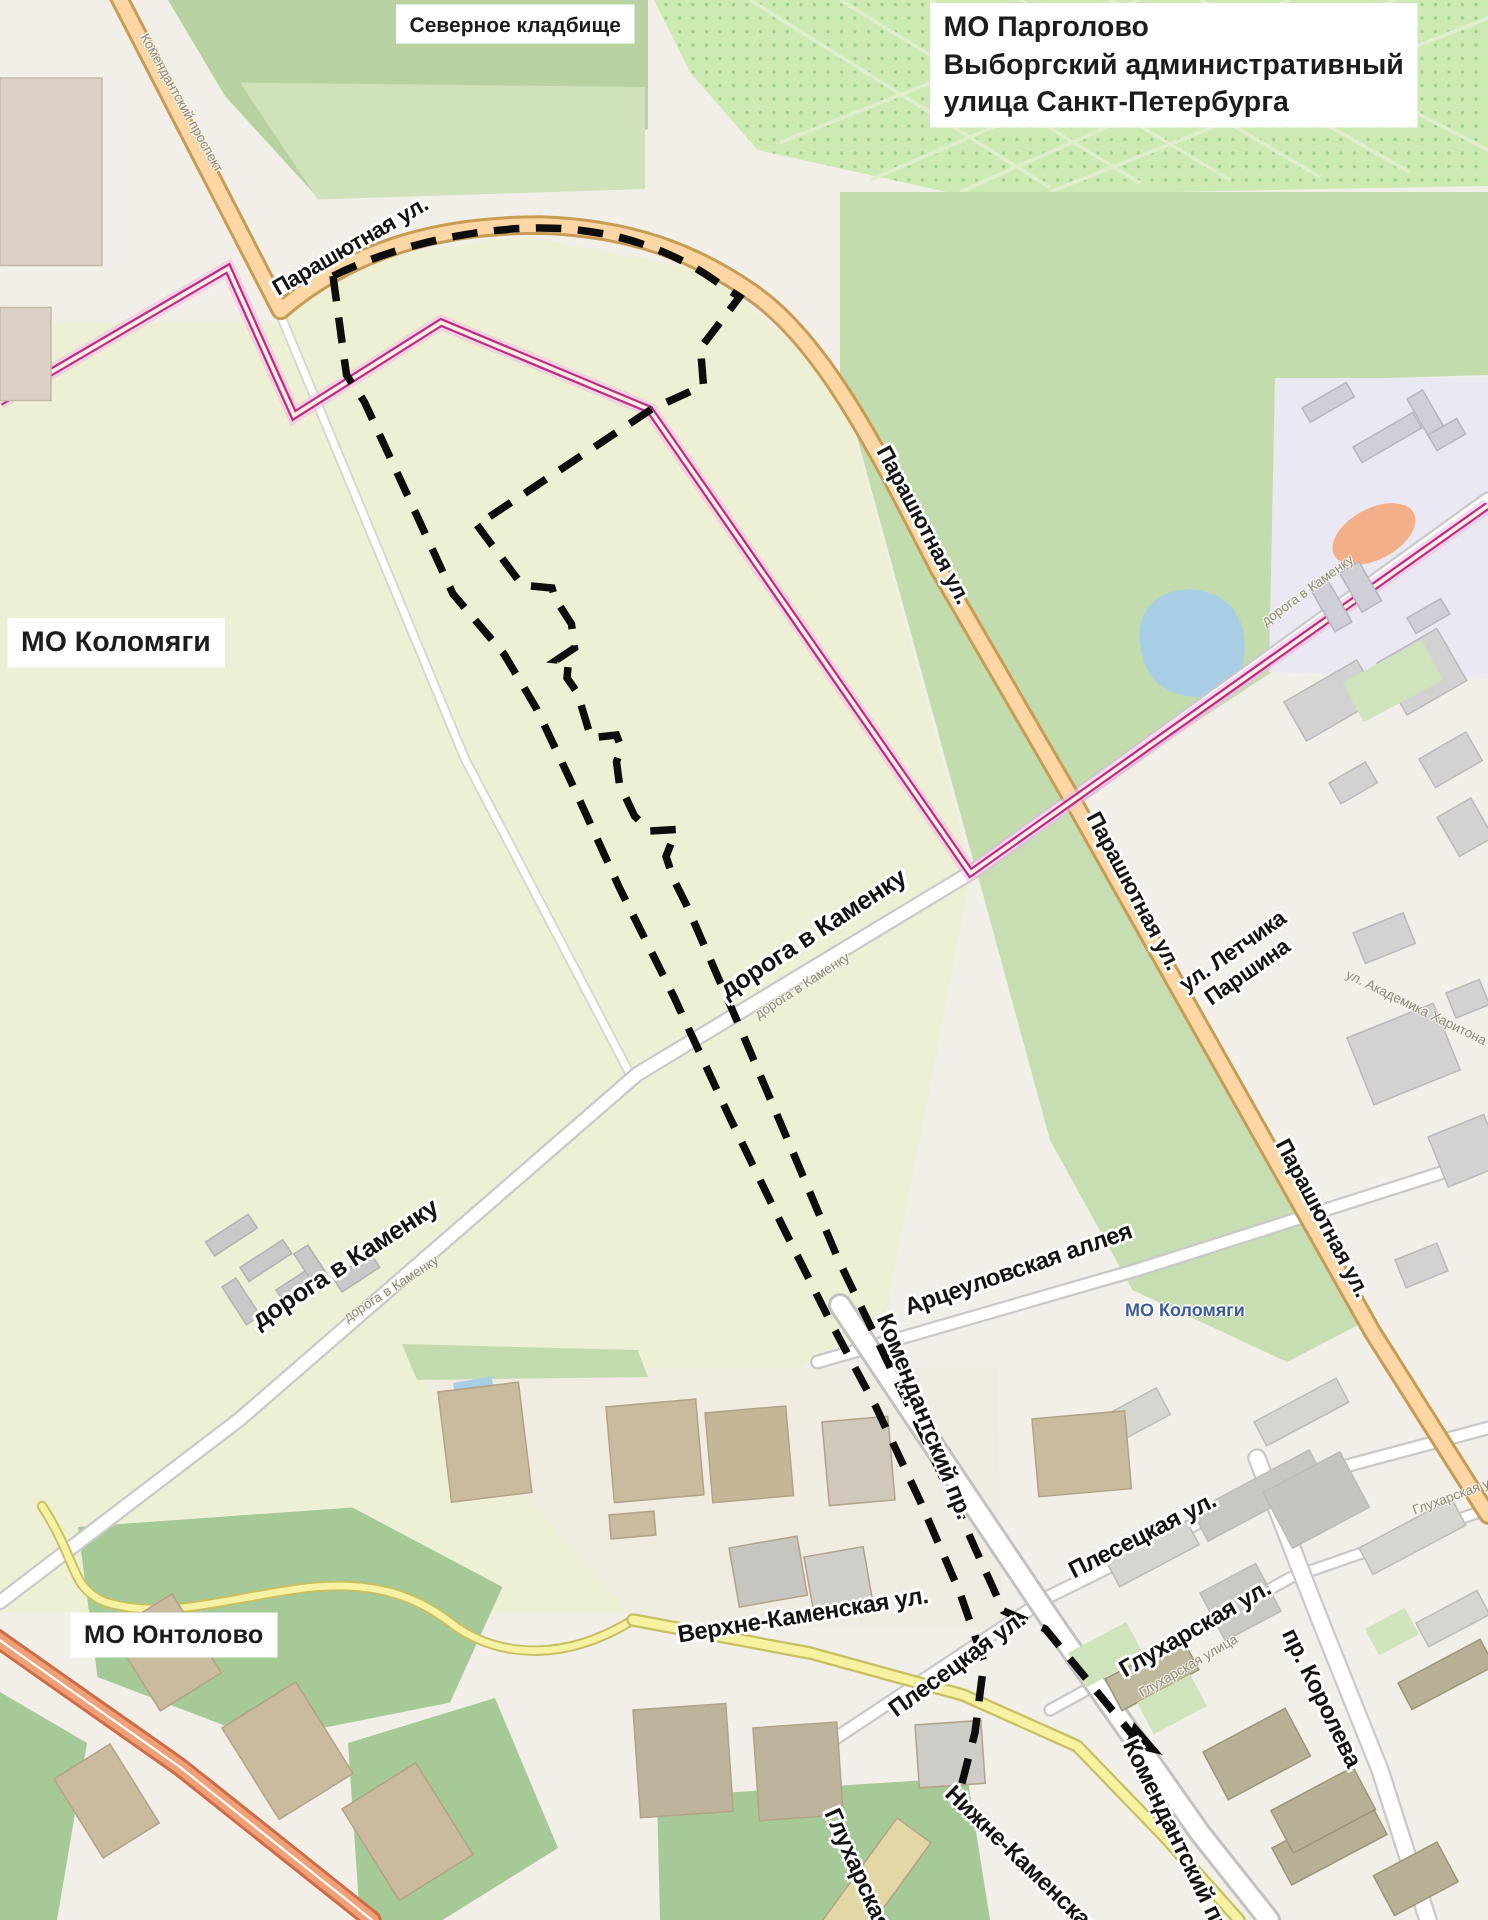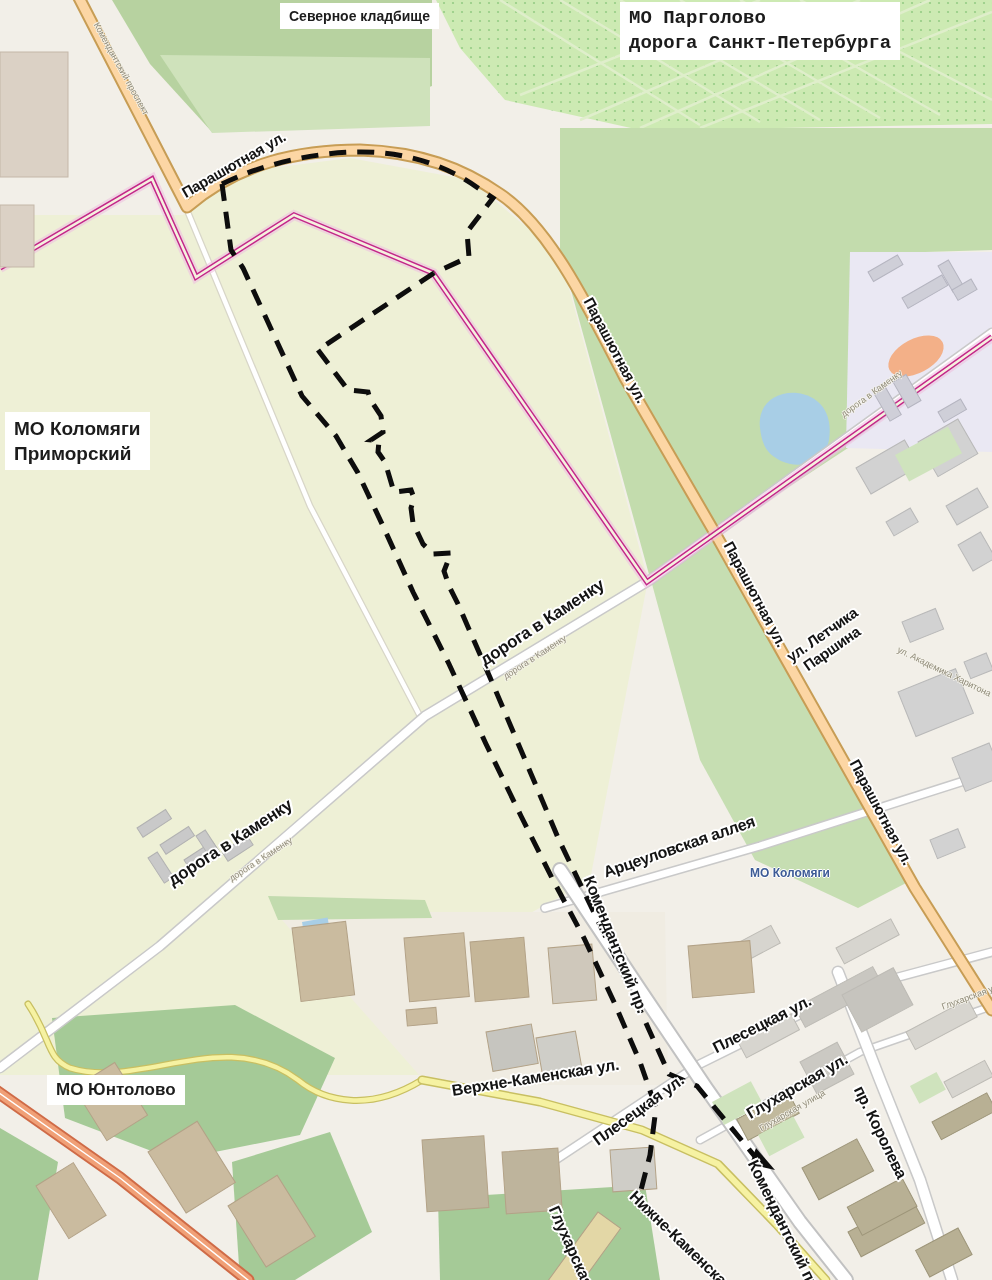--- a/index.html
+++ b/index.html
@@ -195,30 +195,30 @@
 
   <g fill="none" stroke="#0d0d0d" stroke-width="5" stroke-dasharray="17 11">
     <path d="M222,184 C258,166 308,153 356,152 C404,151 446,165 478,188 L493,198 L467,232 L469,257 L434,273"></path>
     <path d="M222,184 L231,250 L243,268 L302,396 L336,436 L358,473 L383,526 L413,592 L449,664 L486,744 L521,816 L553,880 L584,938 L614,1002 L640,1062 L656,1108 L650,1155 L641,1190"></path>
     <path d="M434,273 L318,350"></path>
     <path d="M318,350 L348,390 L368,392 L370,399 L381,416 L383,432 L371,440 L379,441 L378,452 L385,462 L394,492 L411,490 L414,498 L411,508 L413,523 L423,544 L433,554 L451,553 L444,571 L449,586 L458,604 L492,682 L526,762 L559,840 L586,896 L613,952 L641,1012 L669,1074 L697,1086 L766,1170"></path>
   </g>
   <polygon points="756,1148 775,1170 750,1164" fill="#0d0d0d"></polygon>
 </svg>
 
-<div class="box small" style="left:280px;top:3px;">Северное кладбище</div>
-
-<div class="box big" style="left:620px;top:2px;font-family:Liberation Mono, monospace;">
+<div class="box small" style="left:264px;top:3px;">Северное кладбище</div>
+
+<div class="box big" style="left:620px;top:2px;">
   <div>МО Парголово</div>
-  <div>дорога Санкт-Петербурга</div>
+  <div>Выборгский административный</div>
+  <div>улица Санкт-Петербурга</div>
 </div>
 
 <div class="box big" style="left:5px;top:412px;">
   <div>МО Коломяги</div>
-  <div>Приморский</div>
 </div>
 
 <div class="box mid" style="left:47px;top:1075px;">МО Юнтолово</div>
 
 <div class="lbl street" style="left:183px;top:185px;transform:rotate(-30deg);">Парашютная ул.</div>
 <div class="lbl street" style="left:588px;top:290px;transform:rotate(62deg);">Парашютная ул.</div>
 <div class="lbl street" style="left:728px;top:534px;transform:rotate(62deg);">Парашютная ул.</div>
 <div class="lbl street" style="left:854px;top:752px;transform:rotate(62deg);">Парашютная ул.</div>
 
 <div class="lbl street" style="left:793px;top:648px;transform:rotate(-35deg);text-align:center;">

